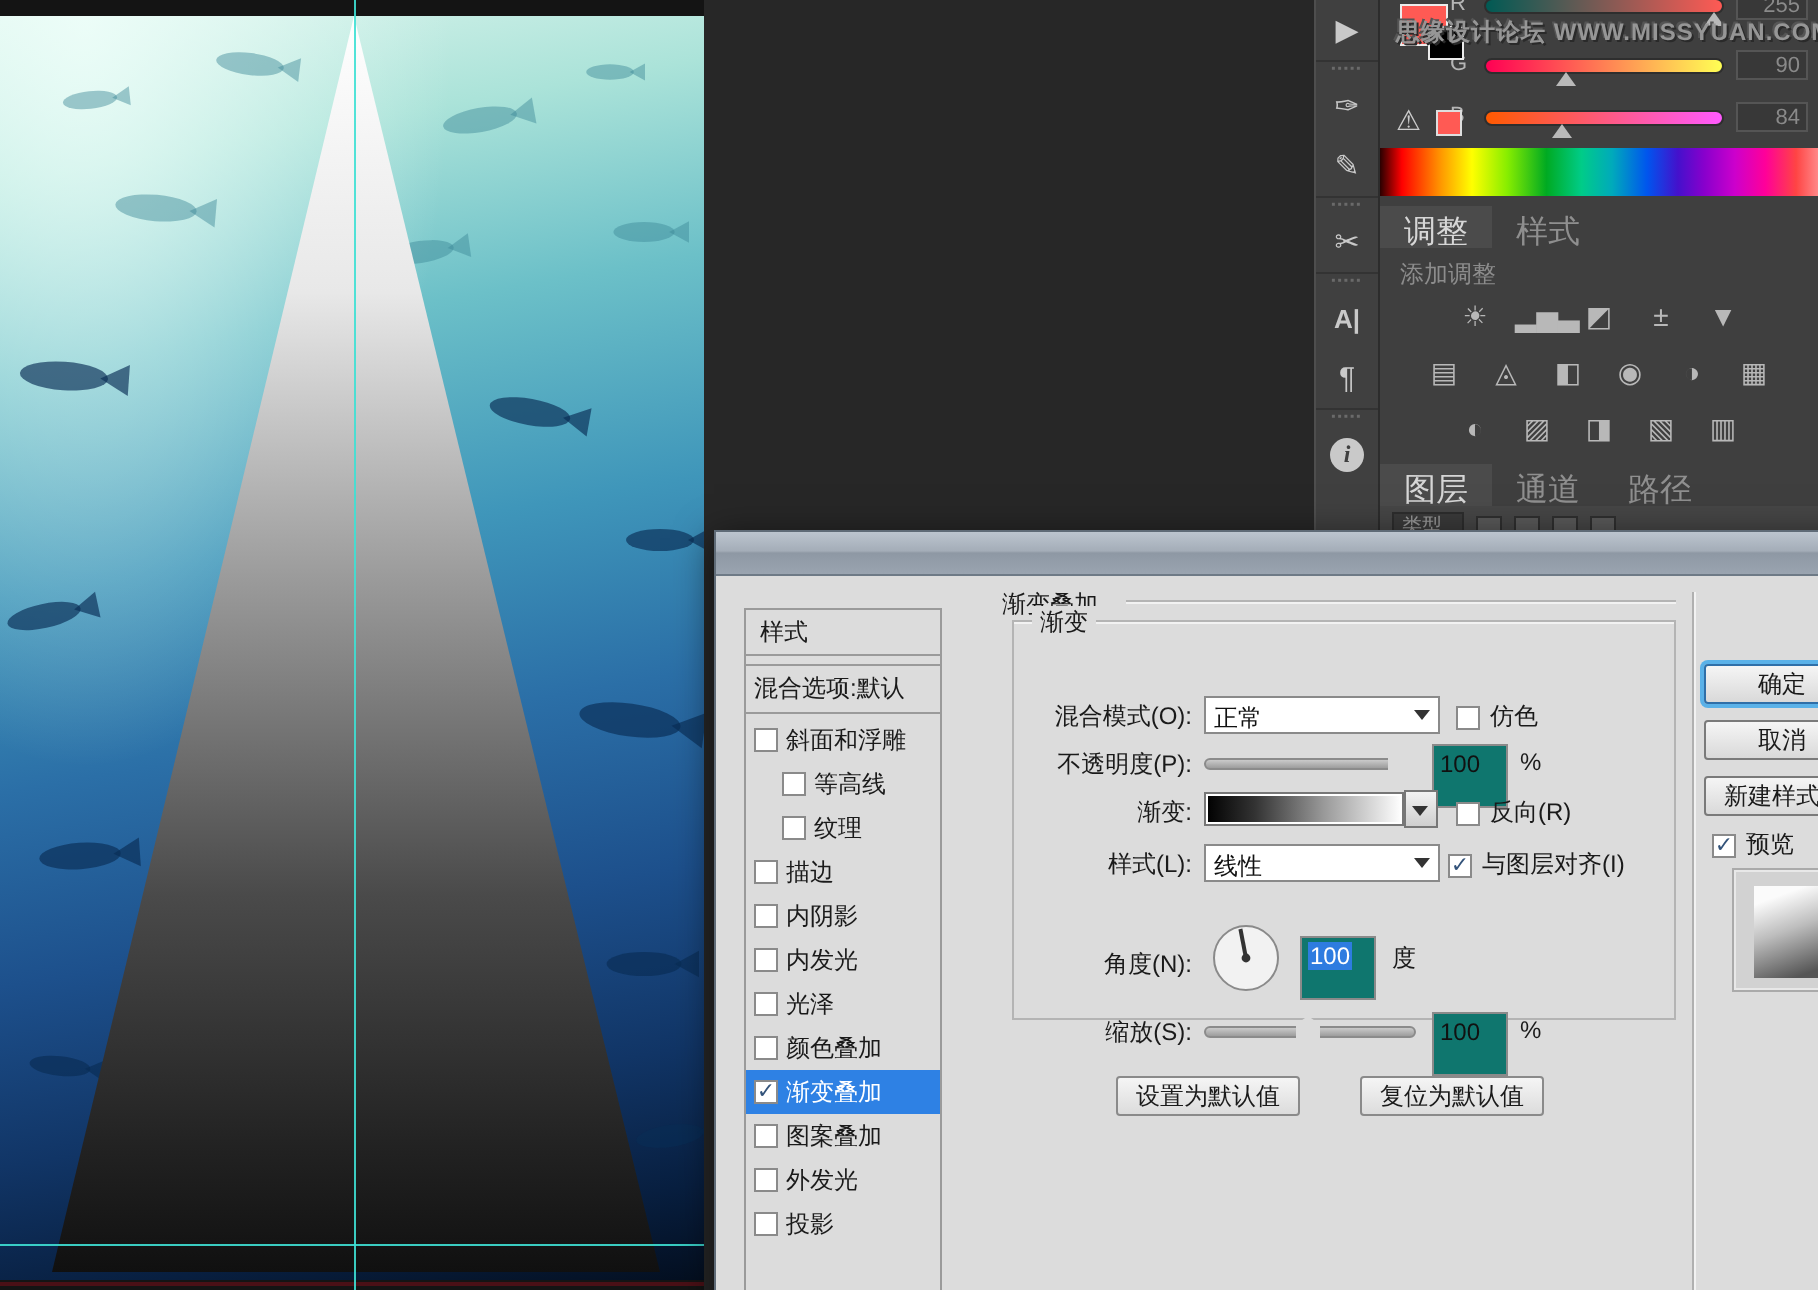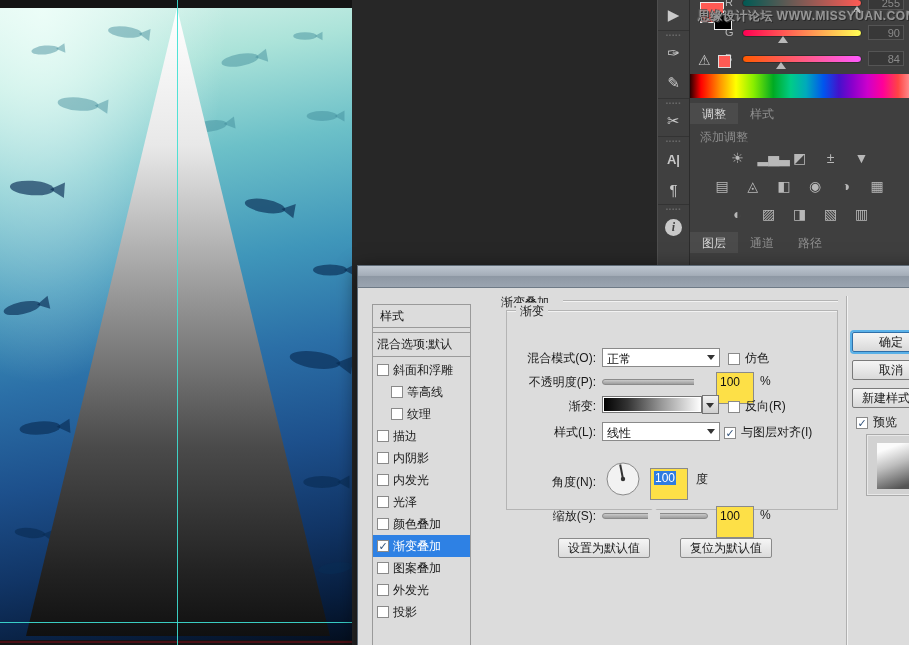--- a/index.html
+++ b/index.html
@@ -54,21 +54,21 @@
     border:1px solid #dedede; }
   #spectrum { position:absolute; left:0; top:74px; width:219px; height:24px;
     background:linear-gradient(to right,#2a0000 0%,#f00 5%,#ff9900 14%,#ff0 21%,#88ee00 29%,#00aa22 38%,#00cc88 46%,#00aabb 53%,#0055ee 61%,#4411cc 68%,#8800cc 74%,#cc00cc 81%,#ff0099 88%,#ff4444 95%,#ff8888 100%); }
   #watermark { position:absolute; left:8px; top:8px; width:210px; color:#969696; font-size:12px;
     font-weight:bold; letter-spacing:.5px; white-space:nowrap; z-index:5;
     text-shadow:1px 1px 0 #2a2a2a, -1px -1px 0 #555; }
 
   
   #adjust-panel { position:absolute; left:0; top:103px; width:219px; height:128px; }
   .panel-tabs { position:absolute; left:0; top:0; width:100%; height:21px; display:flex; }
-  .panel-tab { padding:3px 12px 2px 12px; font-size:12px; color:#8f8f8f; }
+  .panel-tab { padding:3px 12px 2px 12px; font-size:16px; color:#8f8f8f; }
   .panel-tab.active { background:#4b4b4b; color:#d6d6d6; }
   .add-adjust { position:absolute; left:10px; top:26px; color:#8c8c8c; font-size:12px; }
   .icon-row { position:absolute; width:100%; display:flex; justify-content:center; gap:9px; }
   .adj-icon { width:22px; height:18px; color:#b8b8b8; font-size:14px; line-height:18px; text-align:center; }
 
   
   #layers-panel { position:absolute; left:0; top:232px; width:219px; height:413px; }
   .layers-filter-row { position:absolute; left:0; top:21px; width:100%; height:20px; background:#464646;
     display:flex; align-items:center; gap:6px; padding:0 6px; }
   .filter-label { color:#9a9a9a; font-size:10px; background:#3a3a3a; border:1px solid #2d2d2d;
@@ -110,21 +110,21 @@
   .dropdown { position:absolute; width:118px; height:19px; background:#fff; border:1px solid #8a8a8a;
     font-size:12px; color:#111; padding:2px 4px; }
   .dd-arrow { position:absolute; right:4px; top:6px; width:0; height:0;
     border-left:4px solid transparent; border-right:4px solid transparent; border-top:5px solid #333; }
   .checkbox-row { position:absolute; display:flex; align-items:center; gap:5px; font-size:12px; color:#1a1a1a; }
   .groove { position:absolute; height:6px; background:linear-gradient(#cacaca,#9d9d9d);
     border:1px solid #8b8b8b; border-radius:3px; }
   .groove-thumb { position:absolute; width:12px; height:11px; background:#dcdcdc;
     clip-path:polygon(50% 0,100% 38%,100% 100%,0 100%,0 38%);
     filter:drop-shadow(0 0 1px #6f6f6f); }
-  .num-box { position:absolute; width:38px; height:32px; background:#fde047; border:1px solid #8a8a8a;
+  .num-box { position:absolute; width:38px; height:32px; background:#0f766e; border:1px solid #8a8a8a;
     font-size:12px; color:#111; padding:2px 3px; }
   .num-sel { background:#2e7ce0; color:#fff; padding:0 1px; }
   .unit { position:absolute; font-size:12px; color:#1a1a1a; }
   .grad-swatch { position:absolute; width:100px; height:17px; border:1px solid #777;
     background:linear-gradient(to right,#000 0%,#333 25%,#999 60%,#fff 100%); box-shadow:inset 0 0 0 1px #fff; }
   .grad-dd { position:absolute; width:17px; height:19px; background:linear-gradient(#f2f2f2,#cfcfcf);
     border:1px solid #777; }
   .def-btn { position:absolute; height:20px; background:linear-gradient(#f5f5f5,#dcdcdc);
     border:1px solid #8a8a8a; border-radius:2px; font-size:12px; color:#1a1a1a;
     display:flex; align-items:center; justify-content:center; }
@@ -276,20 +276,27 @@
         <div class="adj-icon">▥</div>
       </div>
     </div>
 
     <div id="layers-panel">
       <div class="panel-tabs">
         <div class="panel-tab active">图层</div>
         <div class="panel-tab">通道</div>
         <div class="panel-tab">路径</div>
       </div>
+      <div class="layers-filter-row">
+        <span class="filter-label">类型</span>
+        <span class="filter-mini"></span>
+        <span class="filter-mini"></span>
+        <span class="filter-mini"></span>
+        <span class="filter-mini"></span>
+      </div>
     </div>
   </div>
 
   <div id="dialog">
     <div id="dialog-titlebar">
       <span id="dialog-title">图层样式</span>
     </div>
     <div id="dialog-body">
 
       <div id="styles-list">

